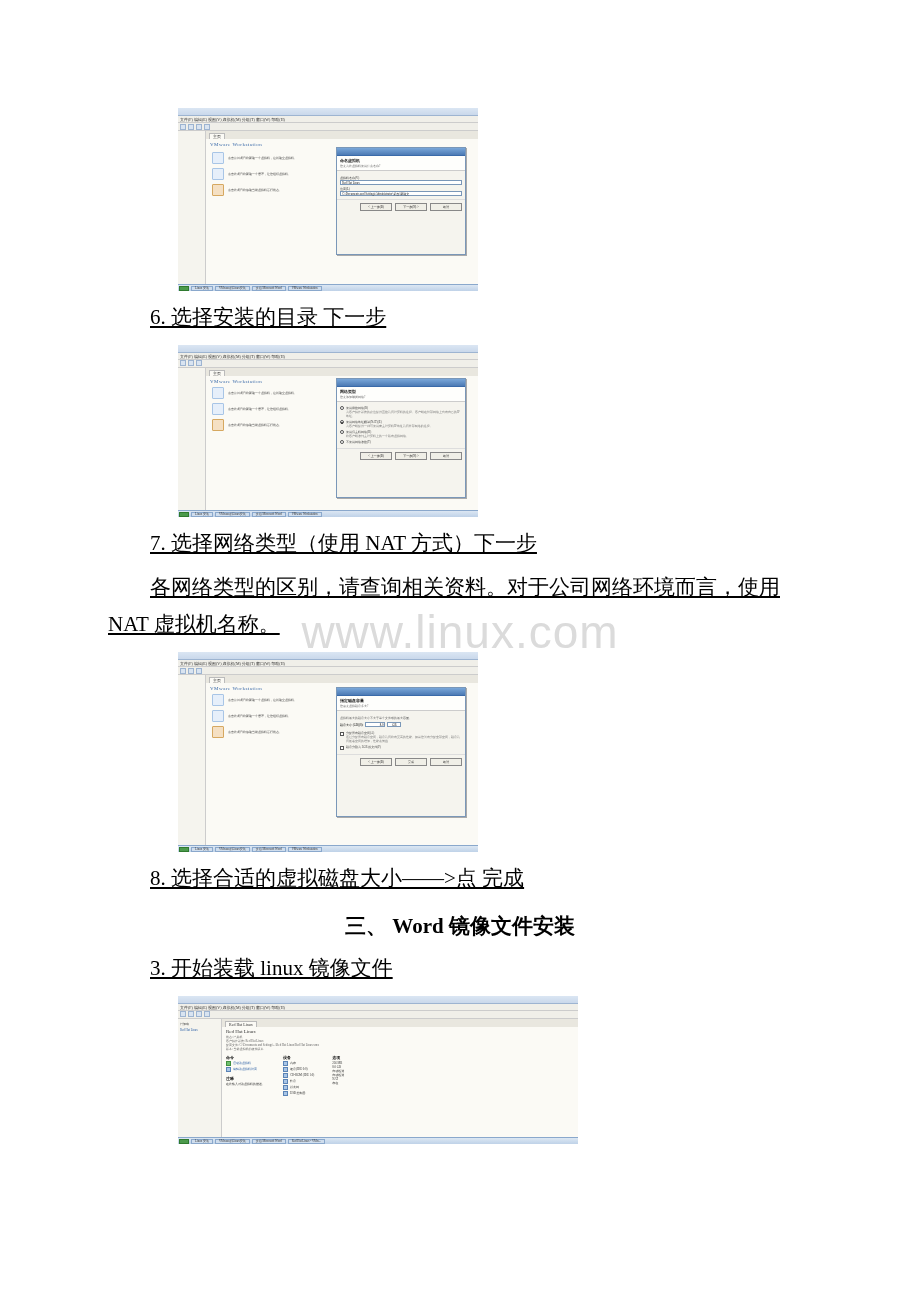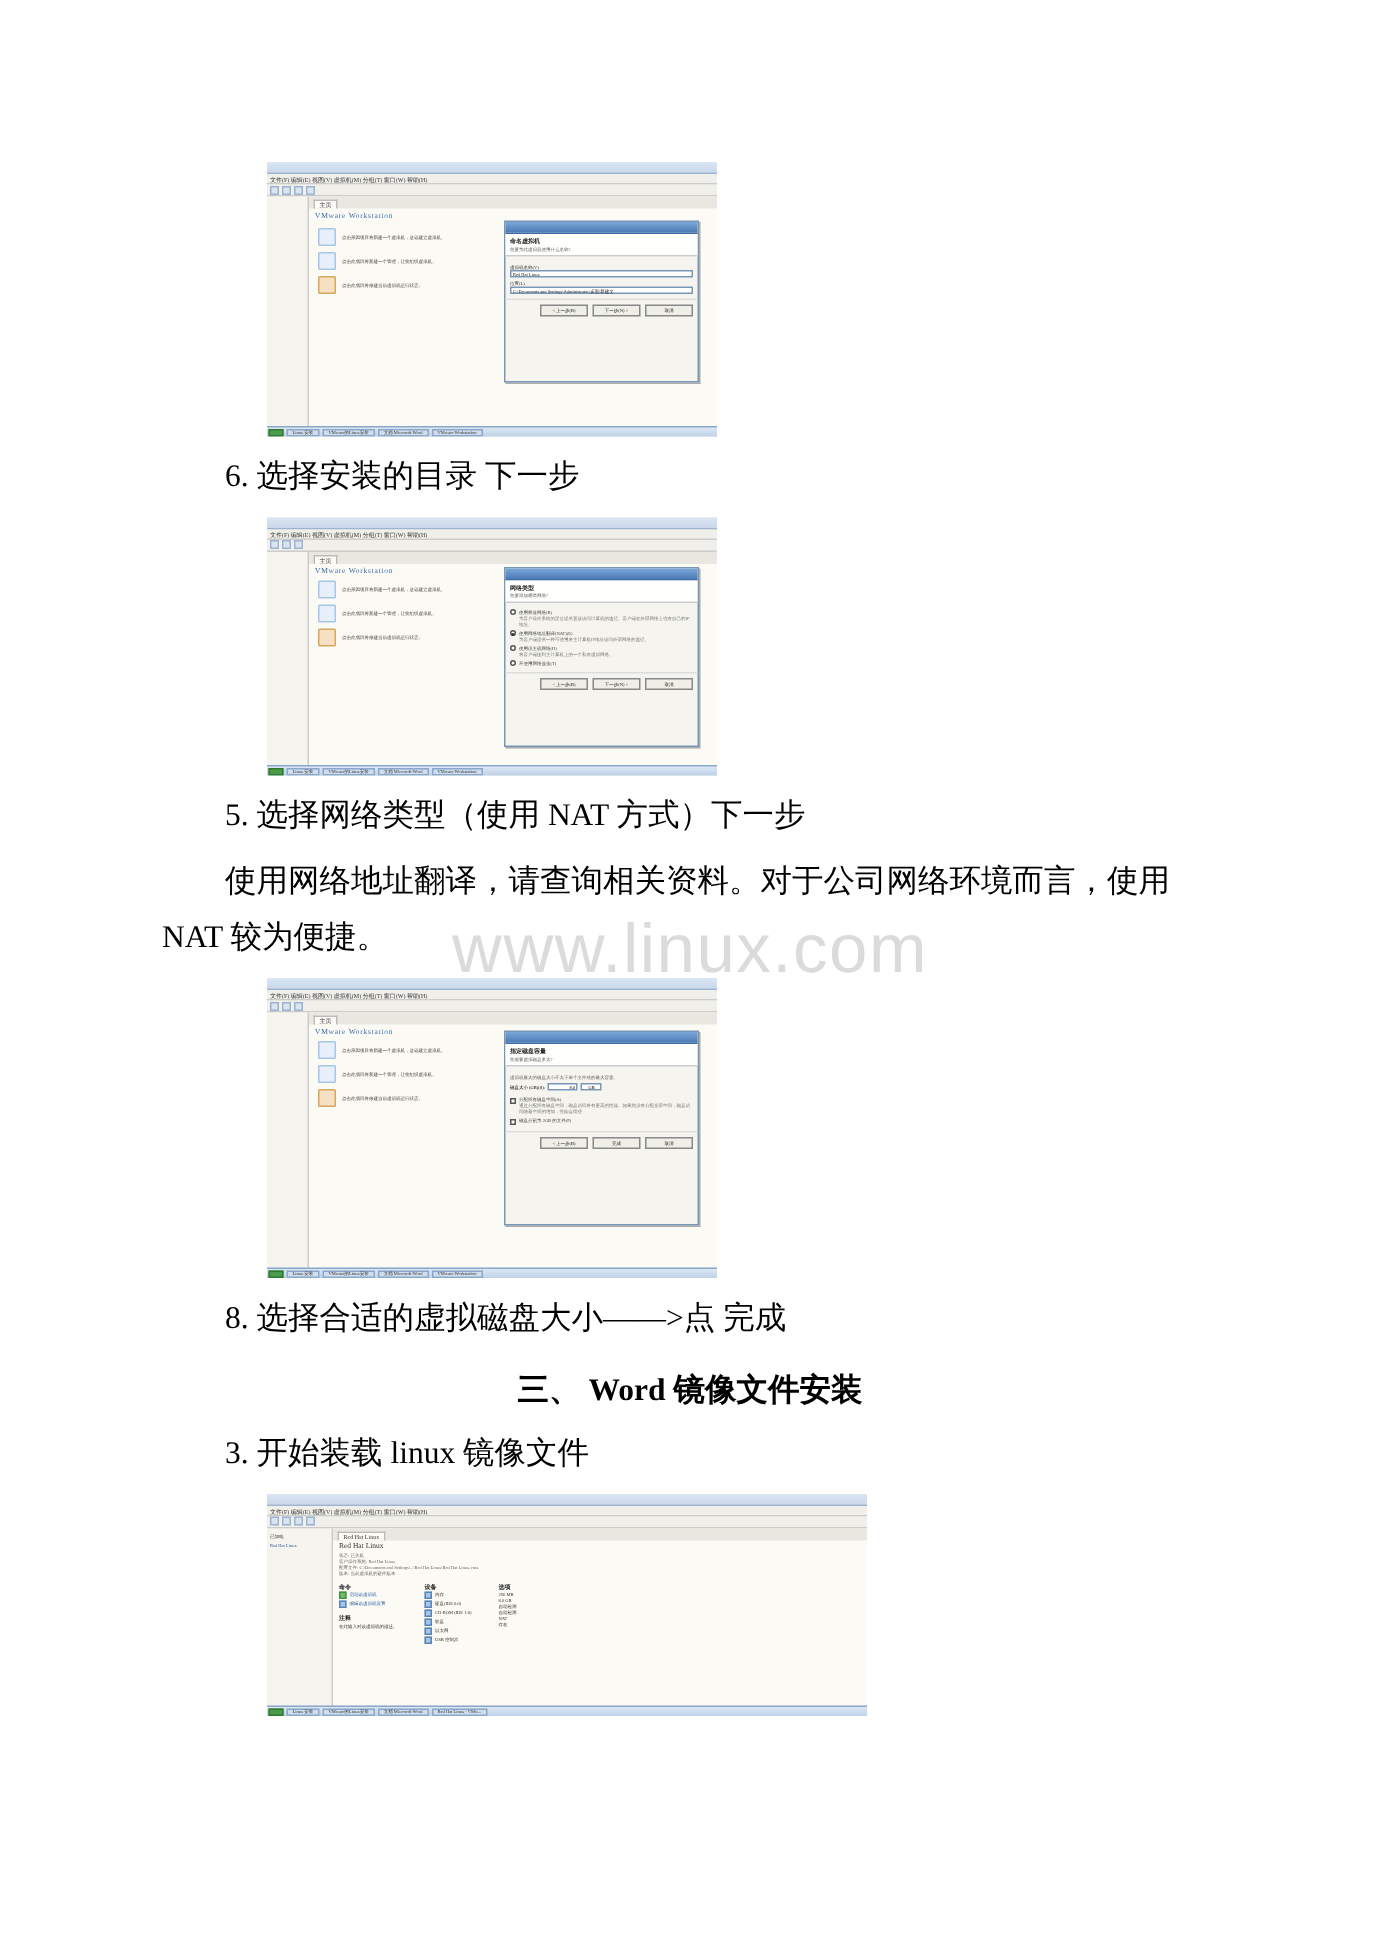--- a/index.html
+++ b/index.html
@@ -10,20 +10,21 @@
     font-family: "SimSun", "Times New Roman", serif;
     color: #000000;
     position: relative;
     padding: 0;
   }
   .content {
     padding: 100px 108px 60px 108px;
   }
   .indented {
     text-indent: 2em;
+    text-decoration: underline;
   }
   p.body-text {
     font-size: 21px;
     line-height: 1.8;
     margin: 6px 0;
   }
   h2.section-head {
     font-size: 21px;
     font-weight: bold;
     text-align: center;
@@ -416,22 +417,22 @@
     </div>
     <div class="vm-taskbar">
       <div class="task-item start"></div>
       <div class="task-item">Linux 安装</div>
       <div class="task-item">VMware的Linux安装</div>
       <div class="task-item">文档 Microsoft Word</div>
       <div class="task-item">VMware Workstation</div>
     </div>
   </div>
 
-  <p class="body-text indented">5. 选择网络类型（使用 NAT 方式）下一步</p>
-  <p class="body-text indented" style="text-indent:2em;">使用网络地址翻译，请查询相关资料。对于公司网络环境而言，使用 NAT 较为便捷。</p>
+  <p class="body-text indented">7. 选择网络类型（使用 NAT 方式）下一步</p>
+  <p class="body-text indented" style="text-indent:2em;">各网络类型的区别，请查询相关资料。对于公司网络环境而言，使用 NAT 虚拟机名称。</p>
 
   <div class="screenshot sshot-c">
     <div class="vm-titlebar"></div>
     <div class="vm-menubar">文件(F)  编辑(E)  视图(V)  虚拟机(M)  分组(T)  窗口(W)  帮助(H)</div>
     <div class="vm-toolbar">
       <div class="tb-btn"></div>
       <div class="tb-btn"></div>
       <div class="tb-btn"></div>
     </div>
     <div class="vm-body">

